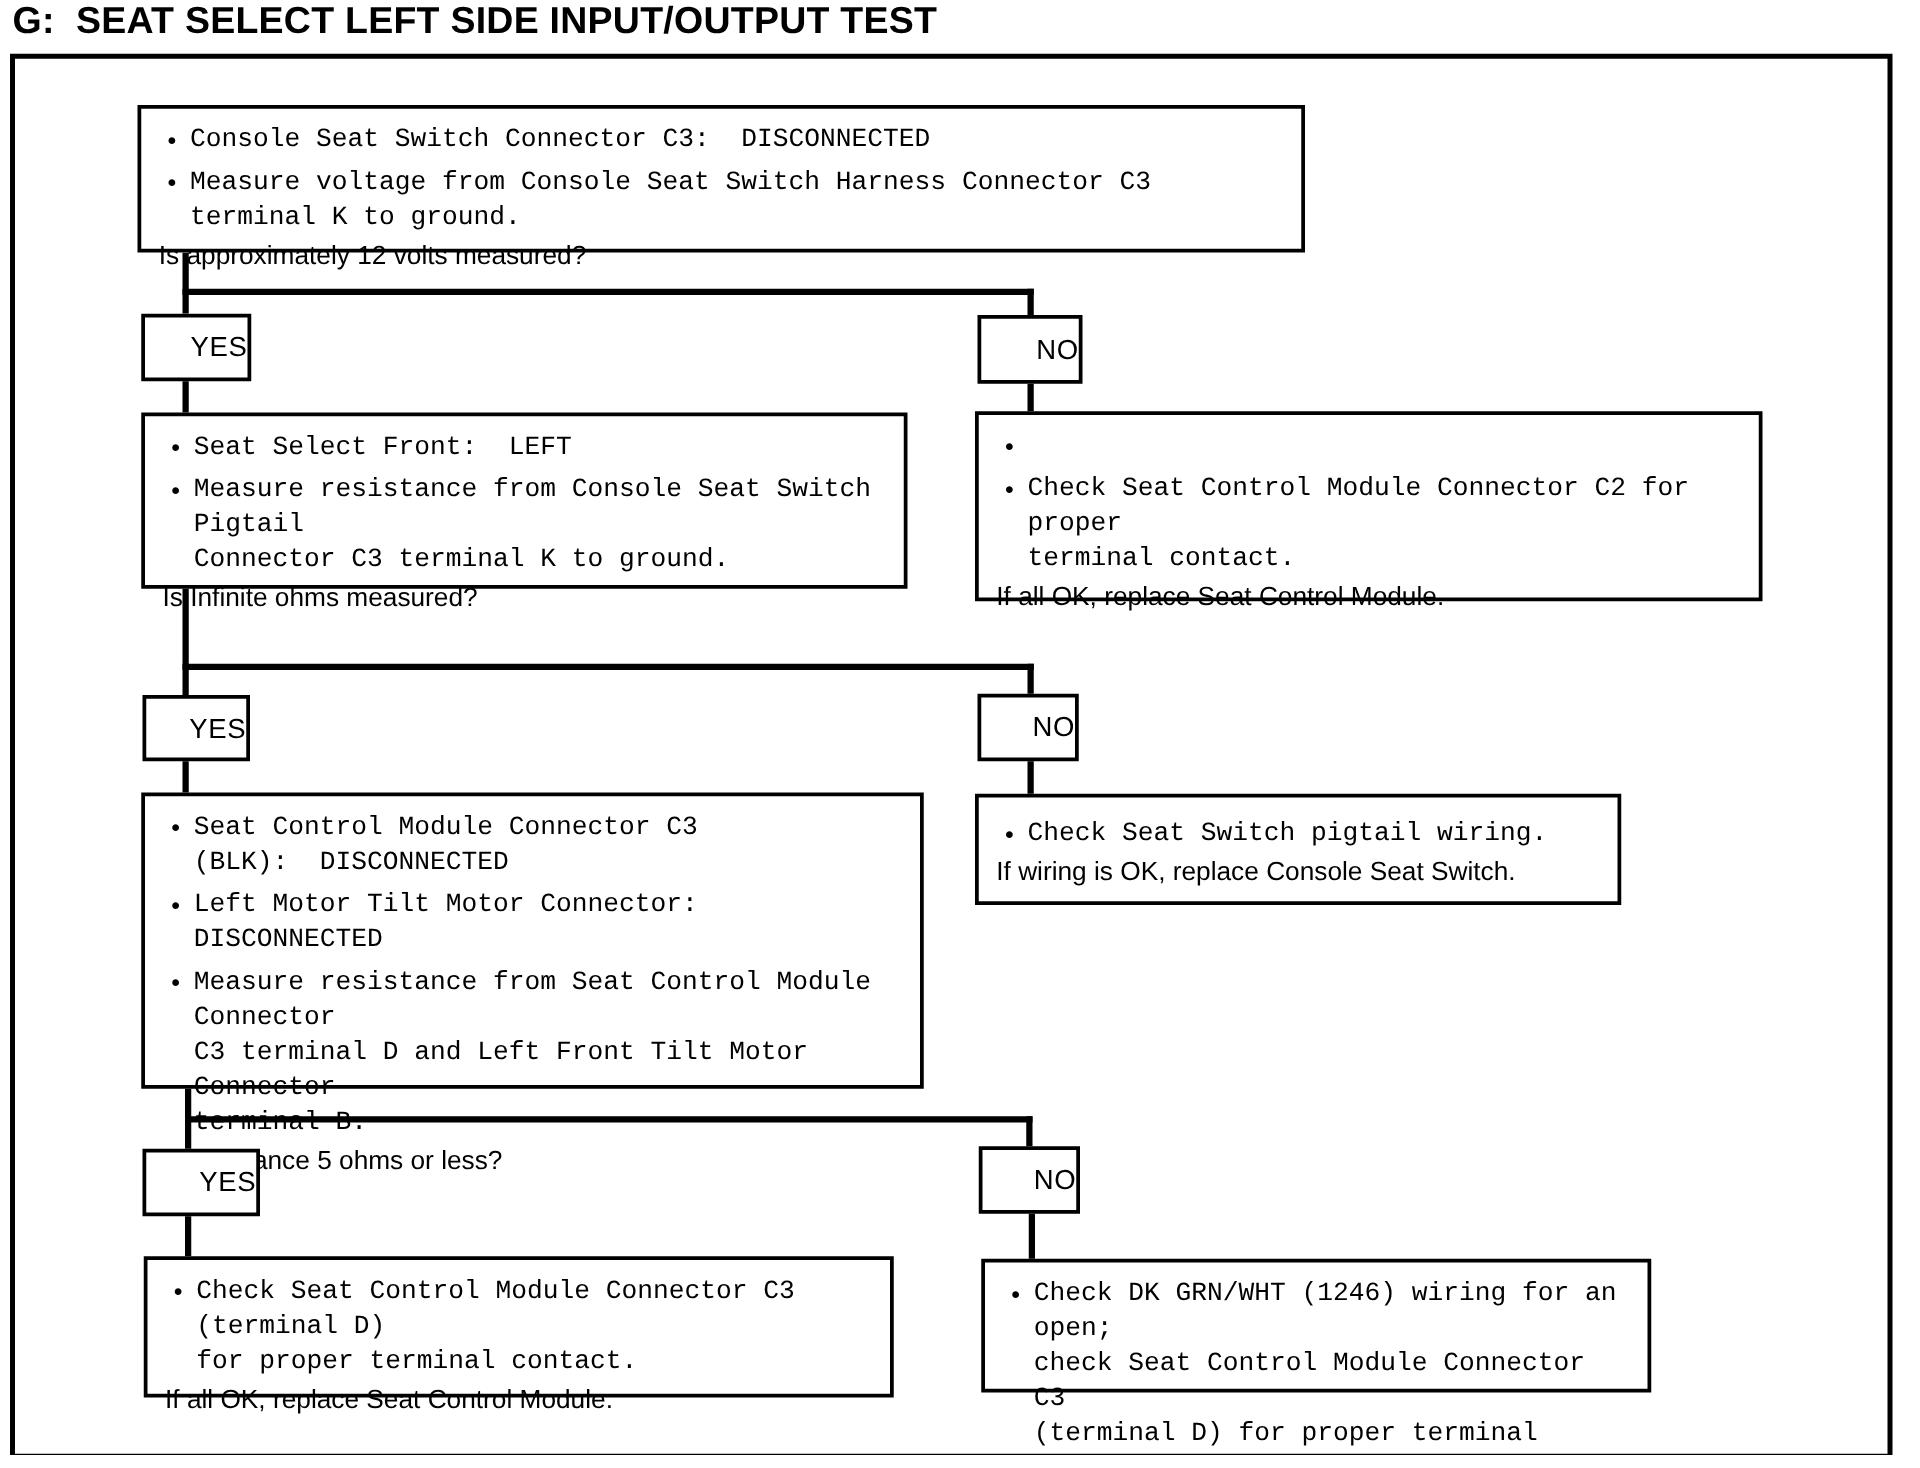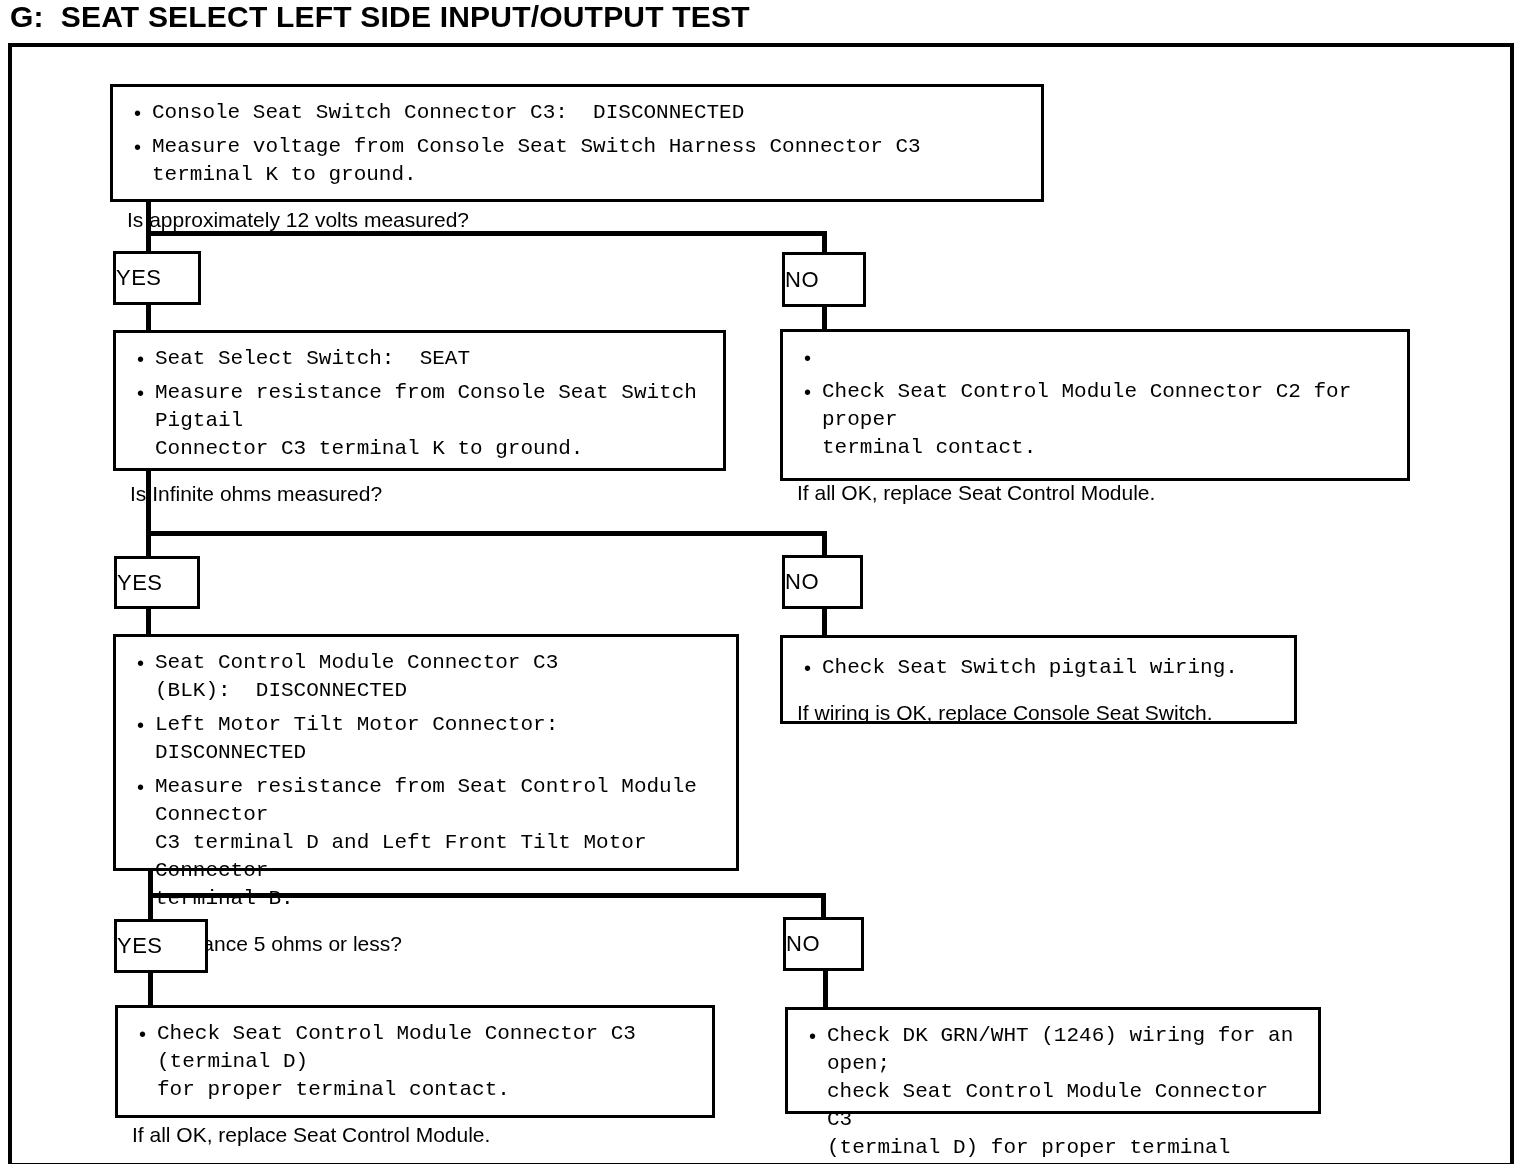--- a/index.html
+++ b/index.html
@@ -40,29 +40,29 @@
     font-size: 21px;
     line-height: 28px;
   }
   .label-box {
     position: absolute;
     box-sizing: border-box;
     border: 3px solid #000;
     background: #fff;
     display: flex;
     align-items: center;
-    justify-content: flex-start;
+    justify-content: flex-end;
     font-size: 22px;
     letter-spacing: 0.5px;
   }
   .bullet { display: flex; padding-left: 7px; margin-top: 6px; }
   .bullet:first-child { margin-top: 2px; }
   .dot { width: 18px; flex: none; font-size: 20px; }
   .btext { white-space: pre-wrap; font-family: Liberation Mono, monospace; }
-  .qline { margin-top: 17px; white-space: pre-wrap; }
+  .qline { margin-top: 2px; white-space: pre-wrap; }
   .line { position: absolute; background: #000; }
 
   
   .q1   { left: 110px; top: 84px;   width: 934px; height: 118px; }
   .yes1 { left: 113px; top: 251px;  width: 88px;  height: 54px; }
   .no1  { left: 782px; top: 252px;  width: 84px;  height: 55px; }
   .q2   { left: 113px; top: 330px;  width: 613px; height: 141px; }
   .rno1 { left: 780px; top: 329px;  width: 630px; height: 152px; }
   .yes2 { left: 114px; top: 556px;  width: 86px;  height: 53px; }
   .no2  { left: 782px; top: 555px;  width: 81px;  height: 54px; }
@@ -130,21 +130,21 @@
   <div class="label-box yes1">
     <span>YES</span>
   </div>
   <div class="label-box no1">
     <span>NO</span>
   </div>
 
   <div class="box q2">
     <div class="bullet">
       <span class="dot">•</span>
-      <span class="btext">Seat Select Switch:  SEAT</span>
+      <span class="btext">Seat Select Front:  LEFT</span>
     </div>
     <div class="bullet">
       <span class="dot">•</span>
       <span class="btext">Measure resistance from Console Seat Switch Pigtail
 Connector C3 terminal K to ground.</span>
     </div>
     <div class="qline">Is Infinite ohms measured?</div>
   </div>
 
   <div class="box rno1">

